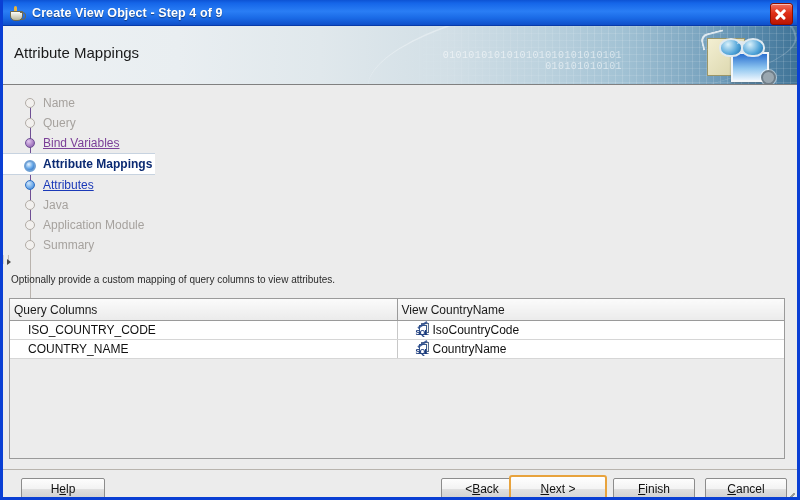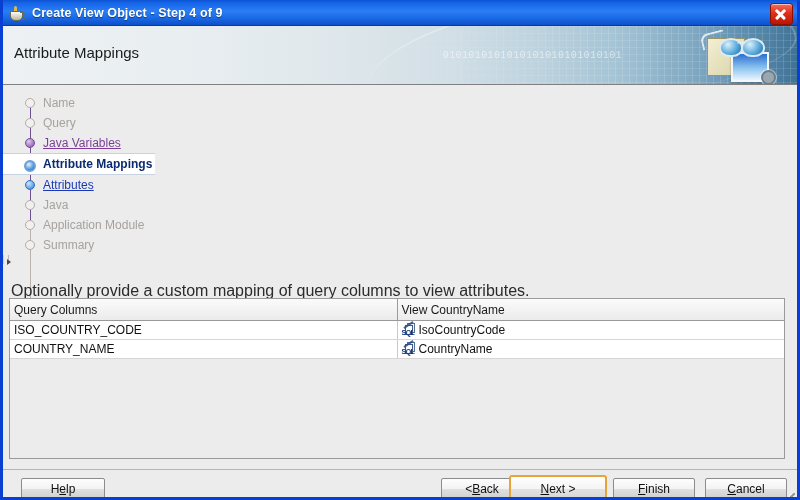--- a/index.html
+++ b/index.html
@@ -245,21 +245,21 @@
   }
 
   
   #content {
     flex: 1 1 auto;
     padding: 8px 12px 0 6px;
     box-sizing: border-box;
     position: relative;
   }
   #intro-text {
-    font-size: 16px; color: #2b2b2b; margin: 10px 0 8px 2px;
+    font-size: 10px; color: #2b2b2b; margin: 2px 0 8px 2px;
   }
   #table-panel {
     position: absolute;
     left: 6px; right: 12px; top: 34px; bottom: 10px;
     background: #ececec;
     border: 1px solid #9a9a9a;
     box-sizing: border-box;
   }
   #mapping-table {
     width: 100%; border-collapse: collapse; table-layout: fixed;
@@ -272,21 +272,21 @@
     font-weight: normal;
     text-align: left;
     padding: 2px 4px;
     color: #1a1a1a;
     height: 17px;
   }
   #mapping-table th:last-child { border-right: none; }
   #mapping-table td {
     border-right: 1px solid #c8c8c8;
     border-bottom: 1px solid #d6d6d6;
-    padding: 1px 4px;
+    padding: 1px 18px;
     height: 16px;
     color: #111;
     background: #ffffff;
     overflow: hidden;
     white-space: nowrap;
     margin-left: 28px;
   }
   #mapping-table td:last-child { border-right: none; }
   .attr-cell { display: flex; align-items: flex-start; gap: 4px; }
   .sql-icon {
@@ -366,20 +366,21 @@
       <div class="x1"></div>
         <div class="x2"></div>
     </div>
   </div>
 
   <div id="header">
     <div id="header-grid"></div>
     <div id="header-wave"></div>
     <div id="header-binary">
       <div>0101010101010101010101010101</div>
+      <div>010101010101</div>
     </div>
     <div id="header-art">
       <div class="art-card"></div>
       <div class="art-screen"></div>
       <div class="art-gear"></div>
       <div class="art-temple"></div>
       <div class="art-glass-l"></div>
       <div class="art-glass-r"></div>
       <div class="art-bridge"></div>
     </div>
@@ -395,21 +396,21 @@
       <div class="step pending">
         <span class="dot"></span>
         <span class="label">Name</span>
       </div>
       <div class="step pending">
         <span class="dot"></span>
         <span class="label">Query</span>
       </div>
       <div class="step visited">
         <span class="dot"></span>
-        <span class="label">Java Variables</span>
+        <span class="label">Bind Variables</span>
       </div>
       <div class="step current">
         <span class="dot"></span>
         <span class="label">Attribute Mappings</span>
       </div>
       <div class="step linked">
         <span class="dot"></span>
         <span class="label">Attributes</span>
       </div>
       <div class="step pending">

